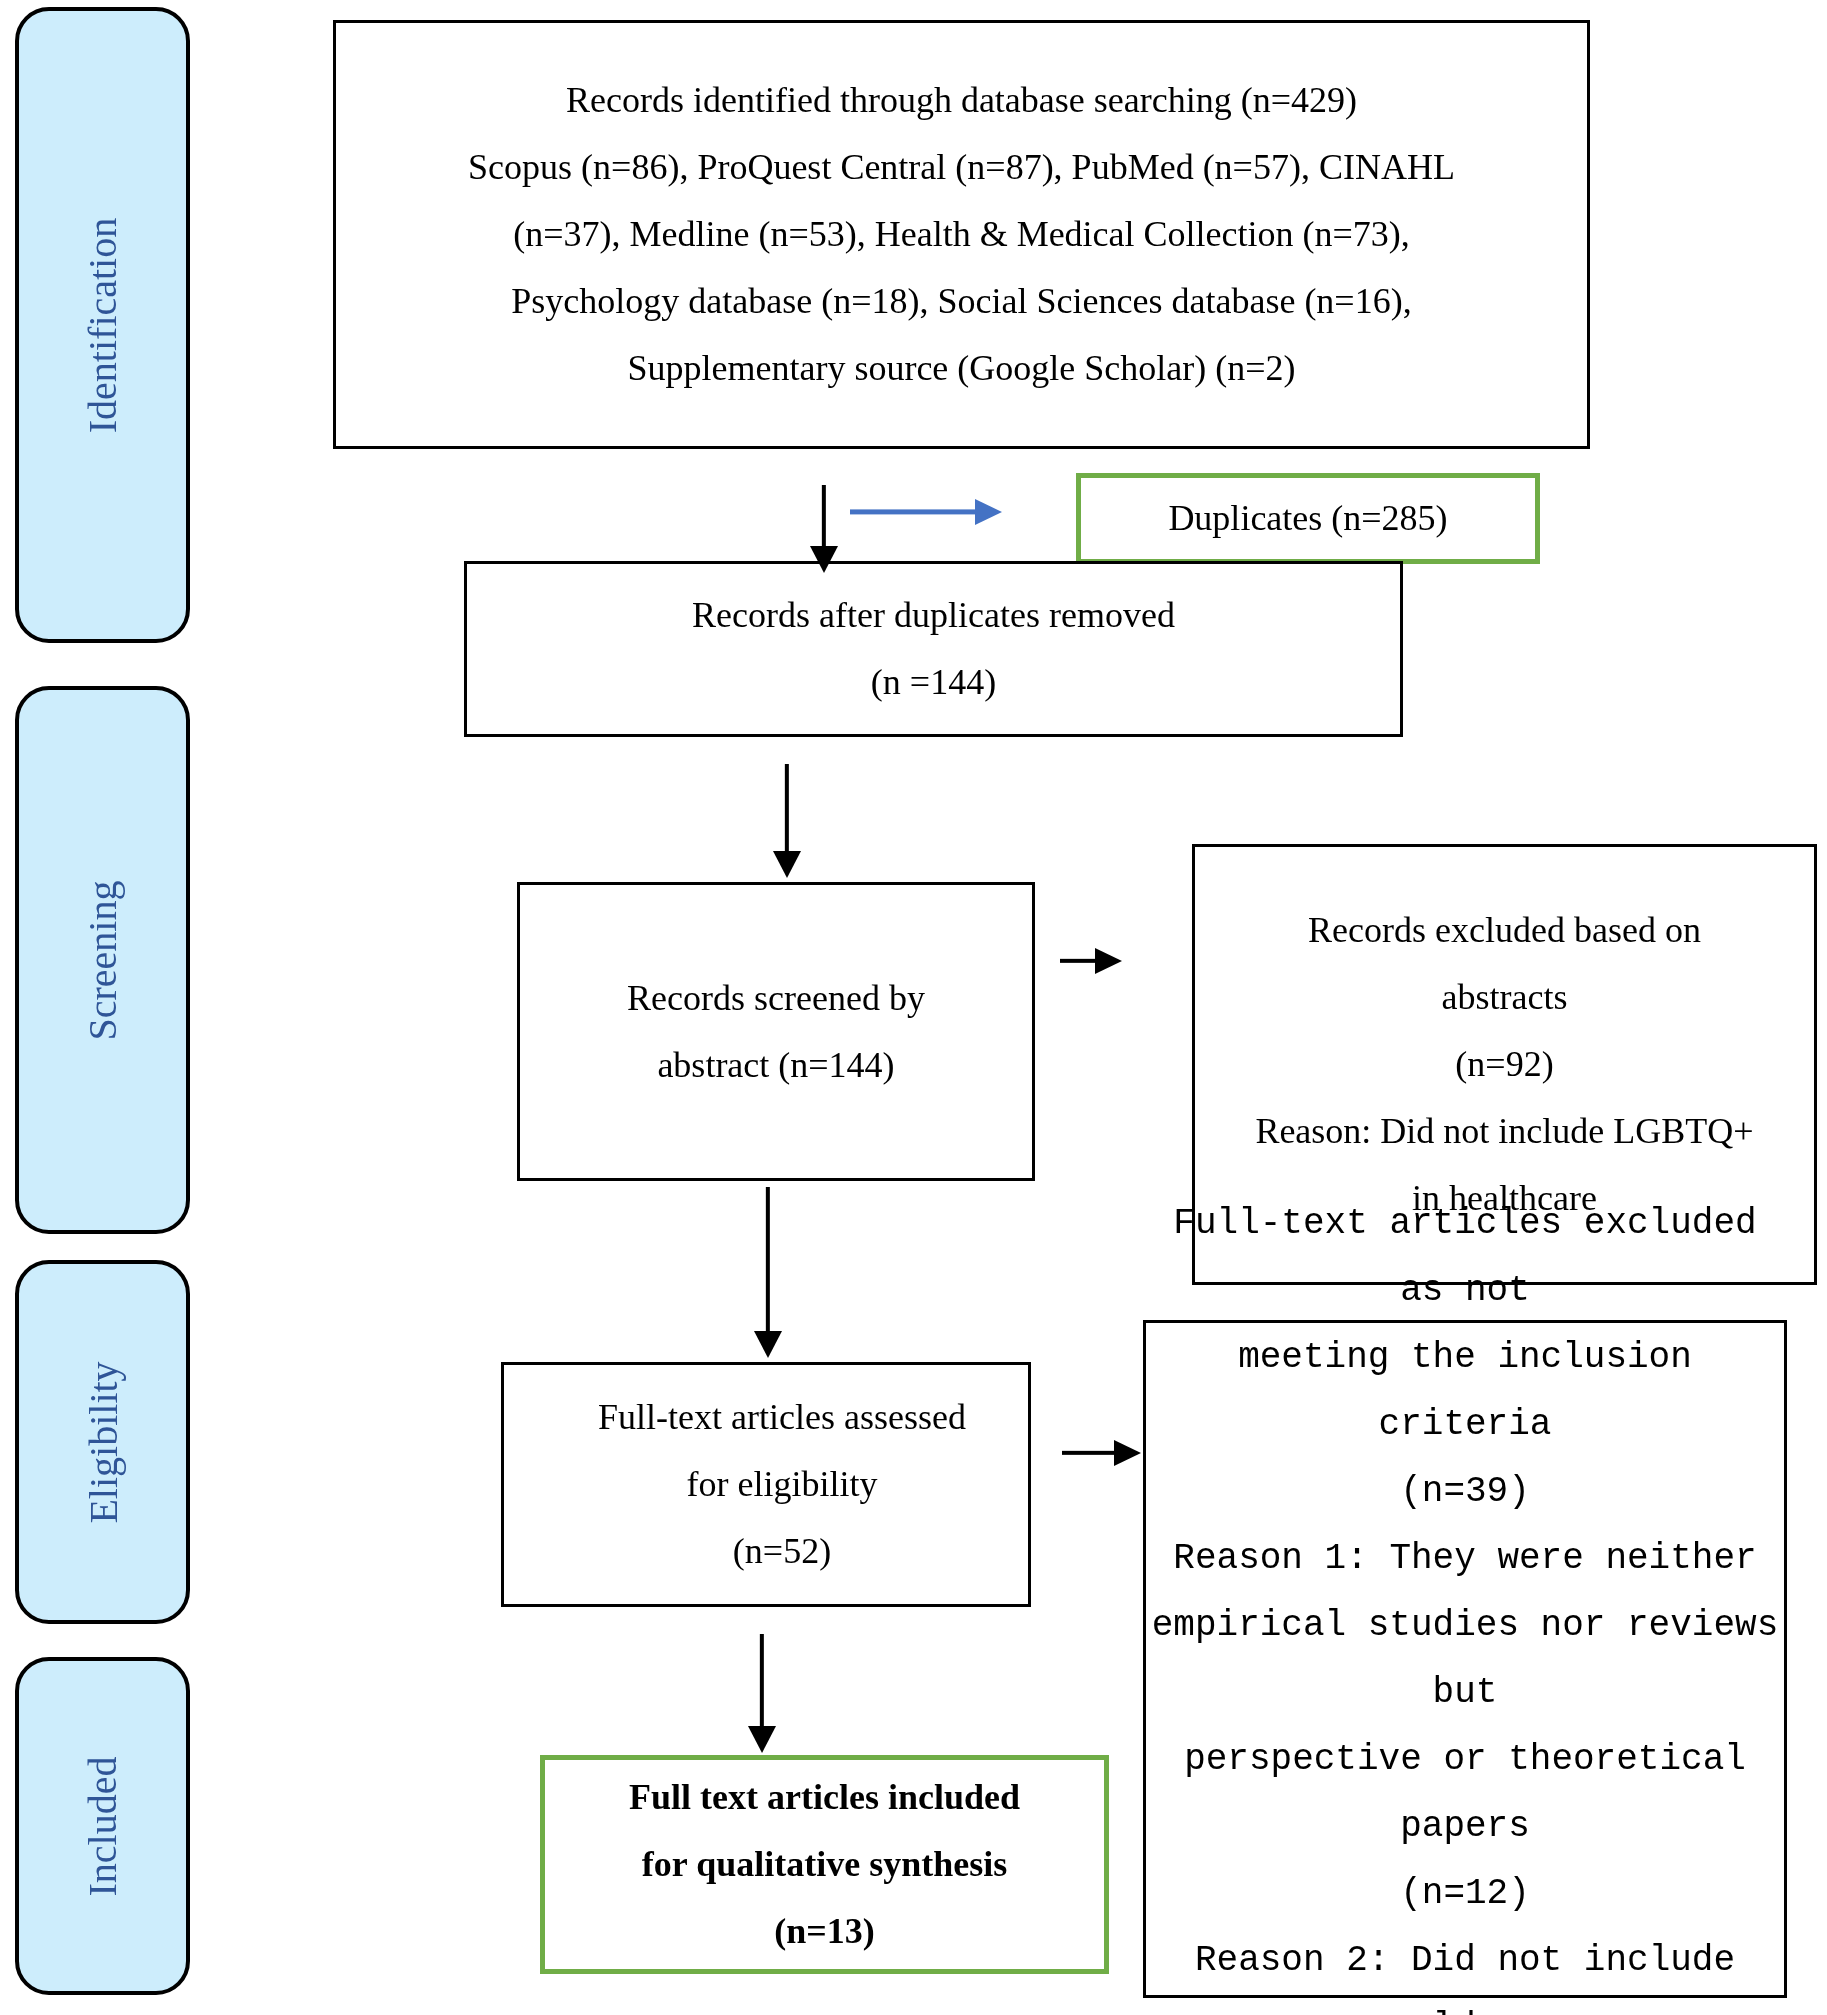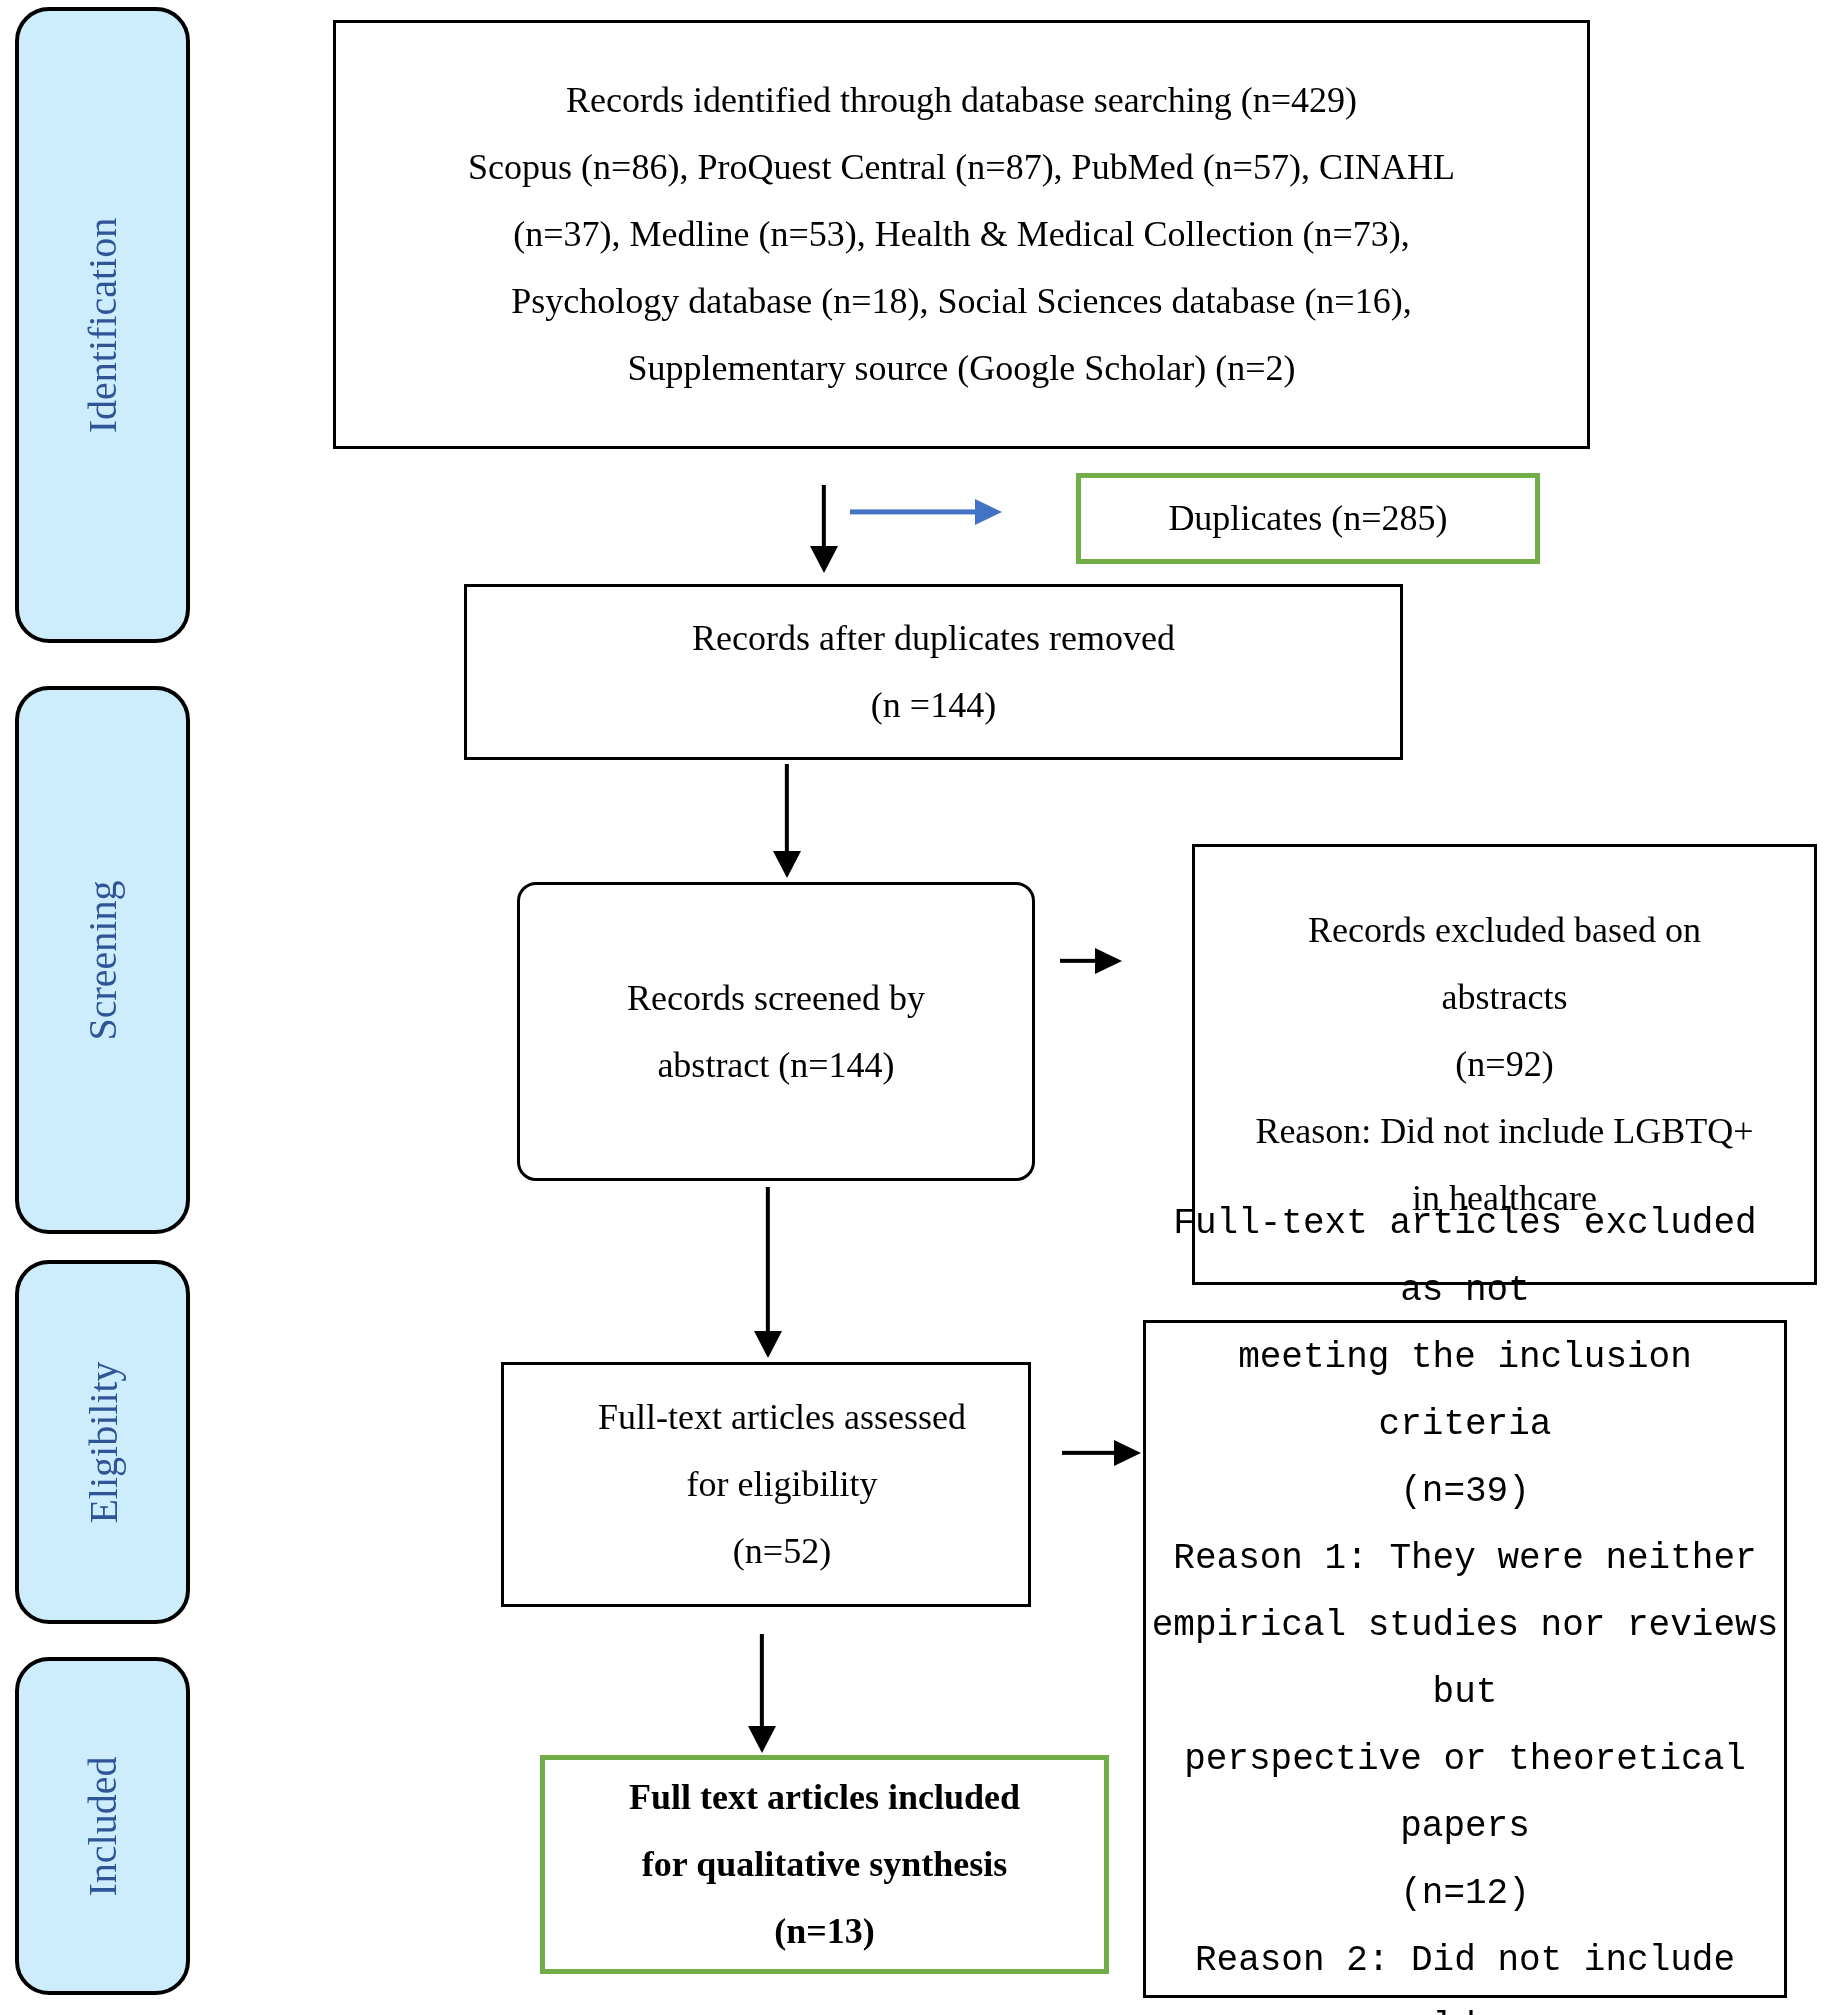--- a/index.html
+++ b/index.html
@@ -50,22 +50,22 @@
   .arrow.blue .hshaft{background:#4472C4;height:5.2px;}
   .arrow.blue .hhead{border-left-color:#4472C4;}
   
   #stage-identification{left:15.2px;top:7.1px;width:175px;height:636px;}
   #stage-screening     {left:15.2px;top:686px;width:175px;height:548px;}
   #stage-eligibility   {left:15.2px;top:1260px;width:175px;height:364px;}
   #stage-included      {left:15.2px;top:1657px;width:175px;height:338px;}
 
   #box-identified      {left:333px;top:20px;width:1257px;height:429px;}
   #box-duplicates      {left:1029px;top:473px;width:464px;height:91px;}
-  #box-after-duplicates{left:464px;top:584px;width:939px;height:176px;}
-  #box-screened        {left:517px;top:882px;width:518px;height:299px;border-radius:19px;}
+  #box-after-duplicates{left:464px;top:561px;width:939px;height:176px;}
+  #box-screened        {left:517px;top:882px;width:518px;height:299px;}
   #box-excluded-abstracts{left:1192px;top:844px;width:625px;height:441px;}
   #box-fulltext        {left:501px;top:1362px;width:530px;height:245px;padding-left:32px;}
   #box-fulltext-excluded{left:1143px;top:1320px;width:644px;height:678px;font-family:Liberation Mono, monospace;}
   #box-included        {left:493px;top:1755px;width:569px;height:219px;font-weight:bold;}
 
   #arrow-down-identified      {left:809px;top:485px;width:29.5px;height:88px;}
   #arrow-blue-duplicates      {left:850px;top:499px;width:152px;height:26px;}
   #arrow-down-after-duplicates{left:772px;top:764px;width:29.5px;height:114px;}
   #arrow-right-excluded-abstracts{left:1060px;top:948px;width:62px;height:26px;}
   #arrow-down-screened        {left:753px;top:1187px;width:29.5px;height:171px;}

